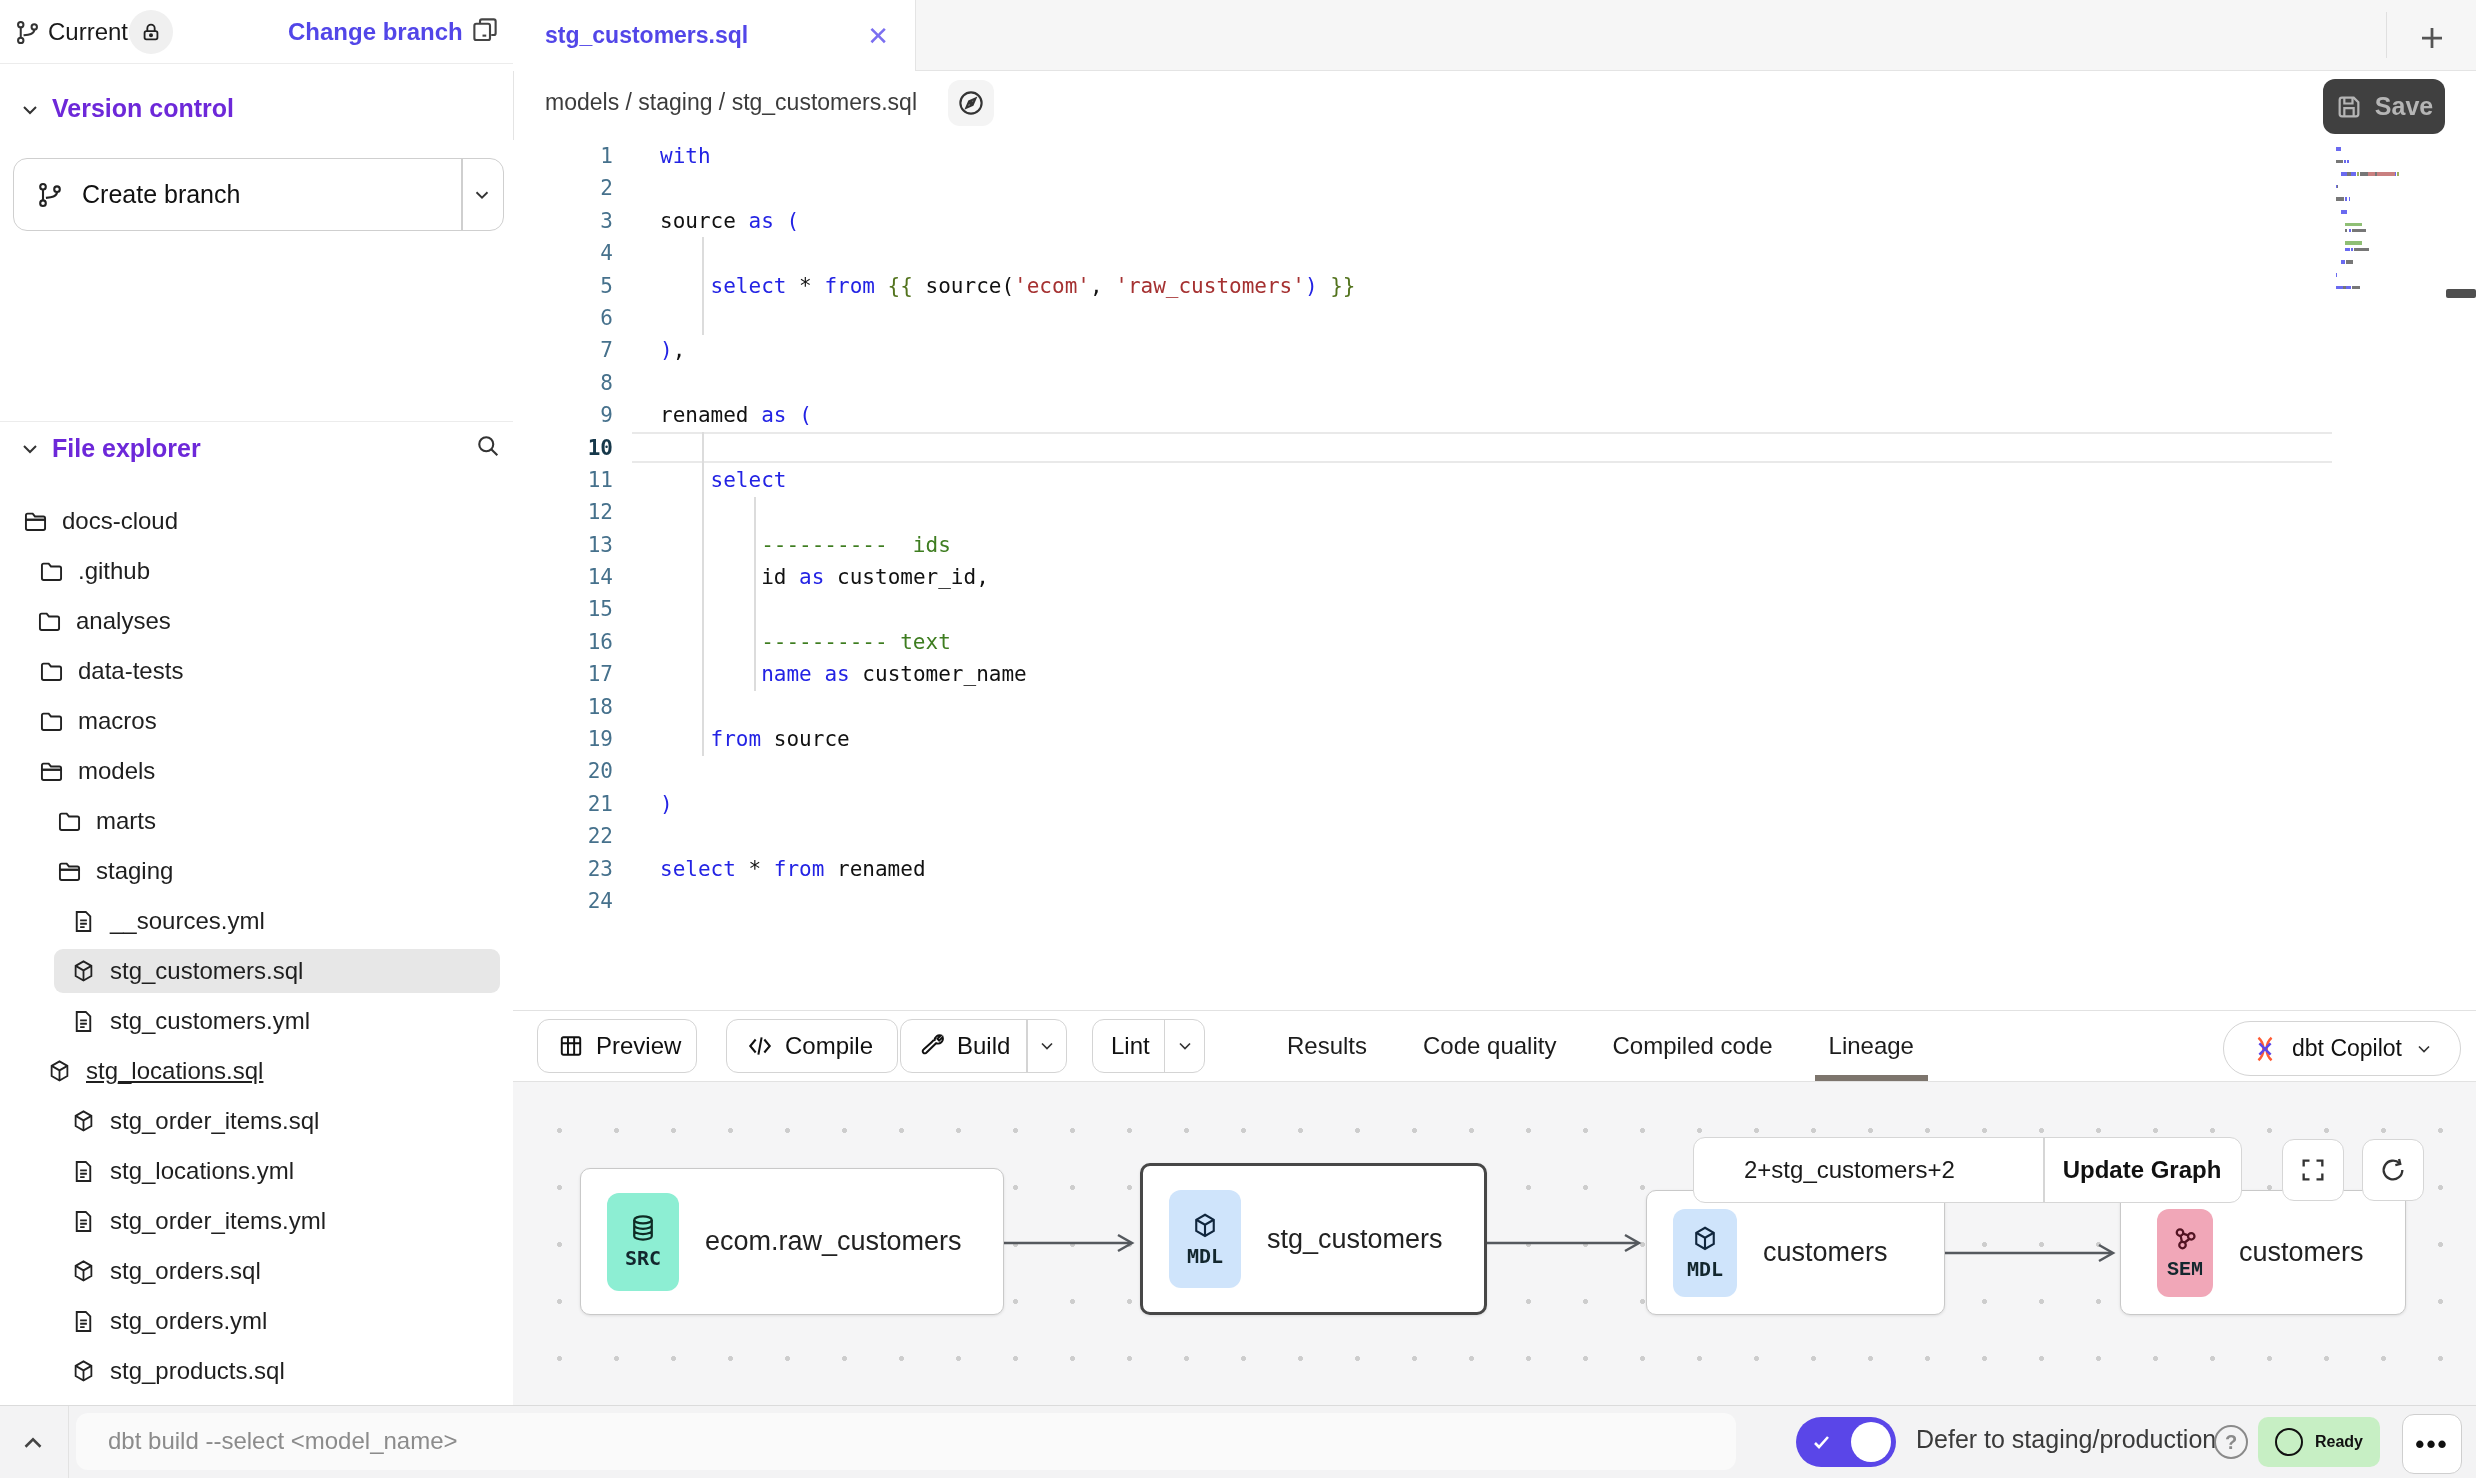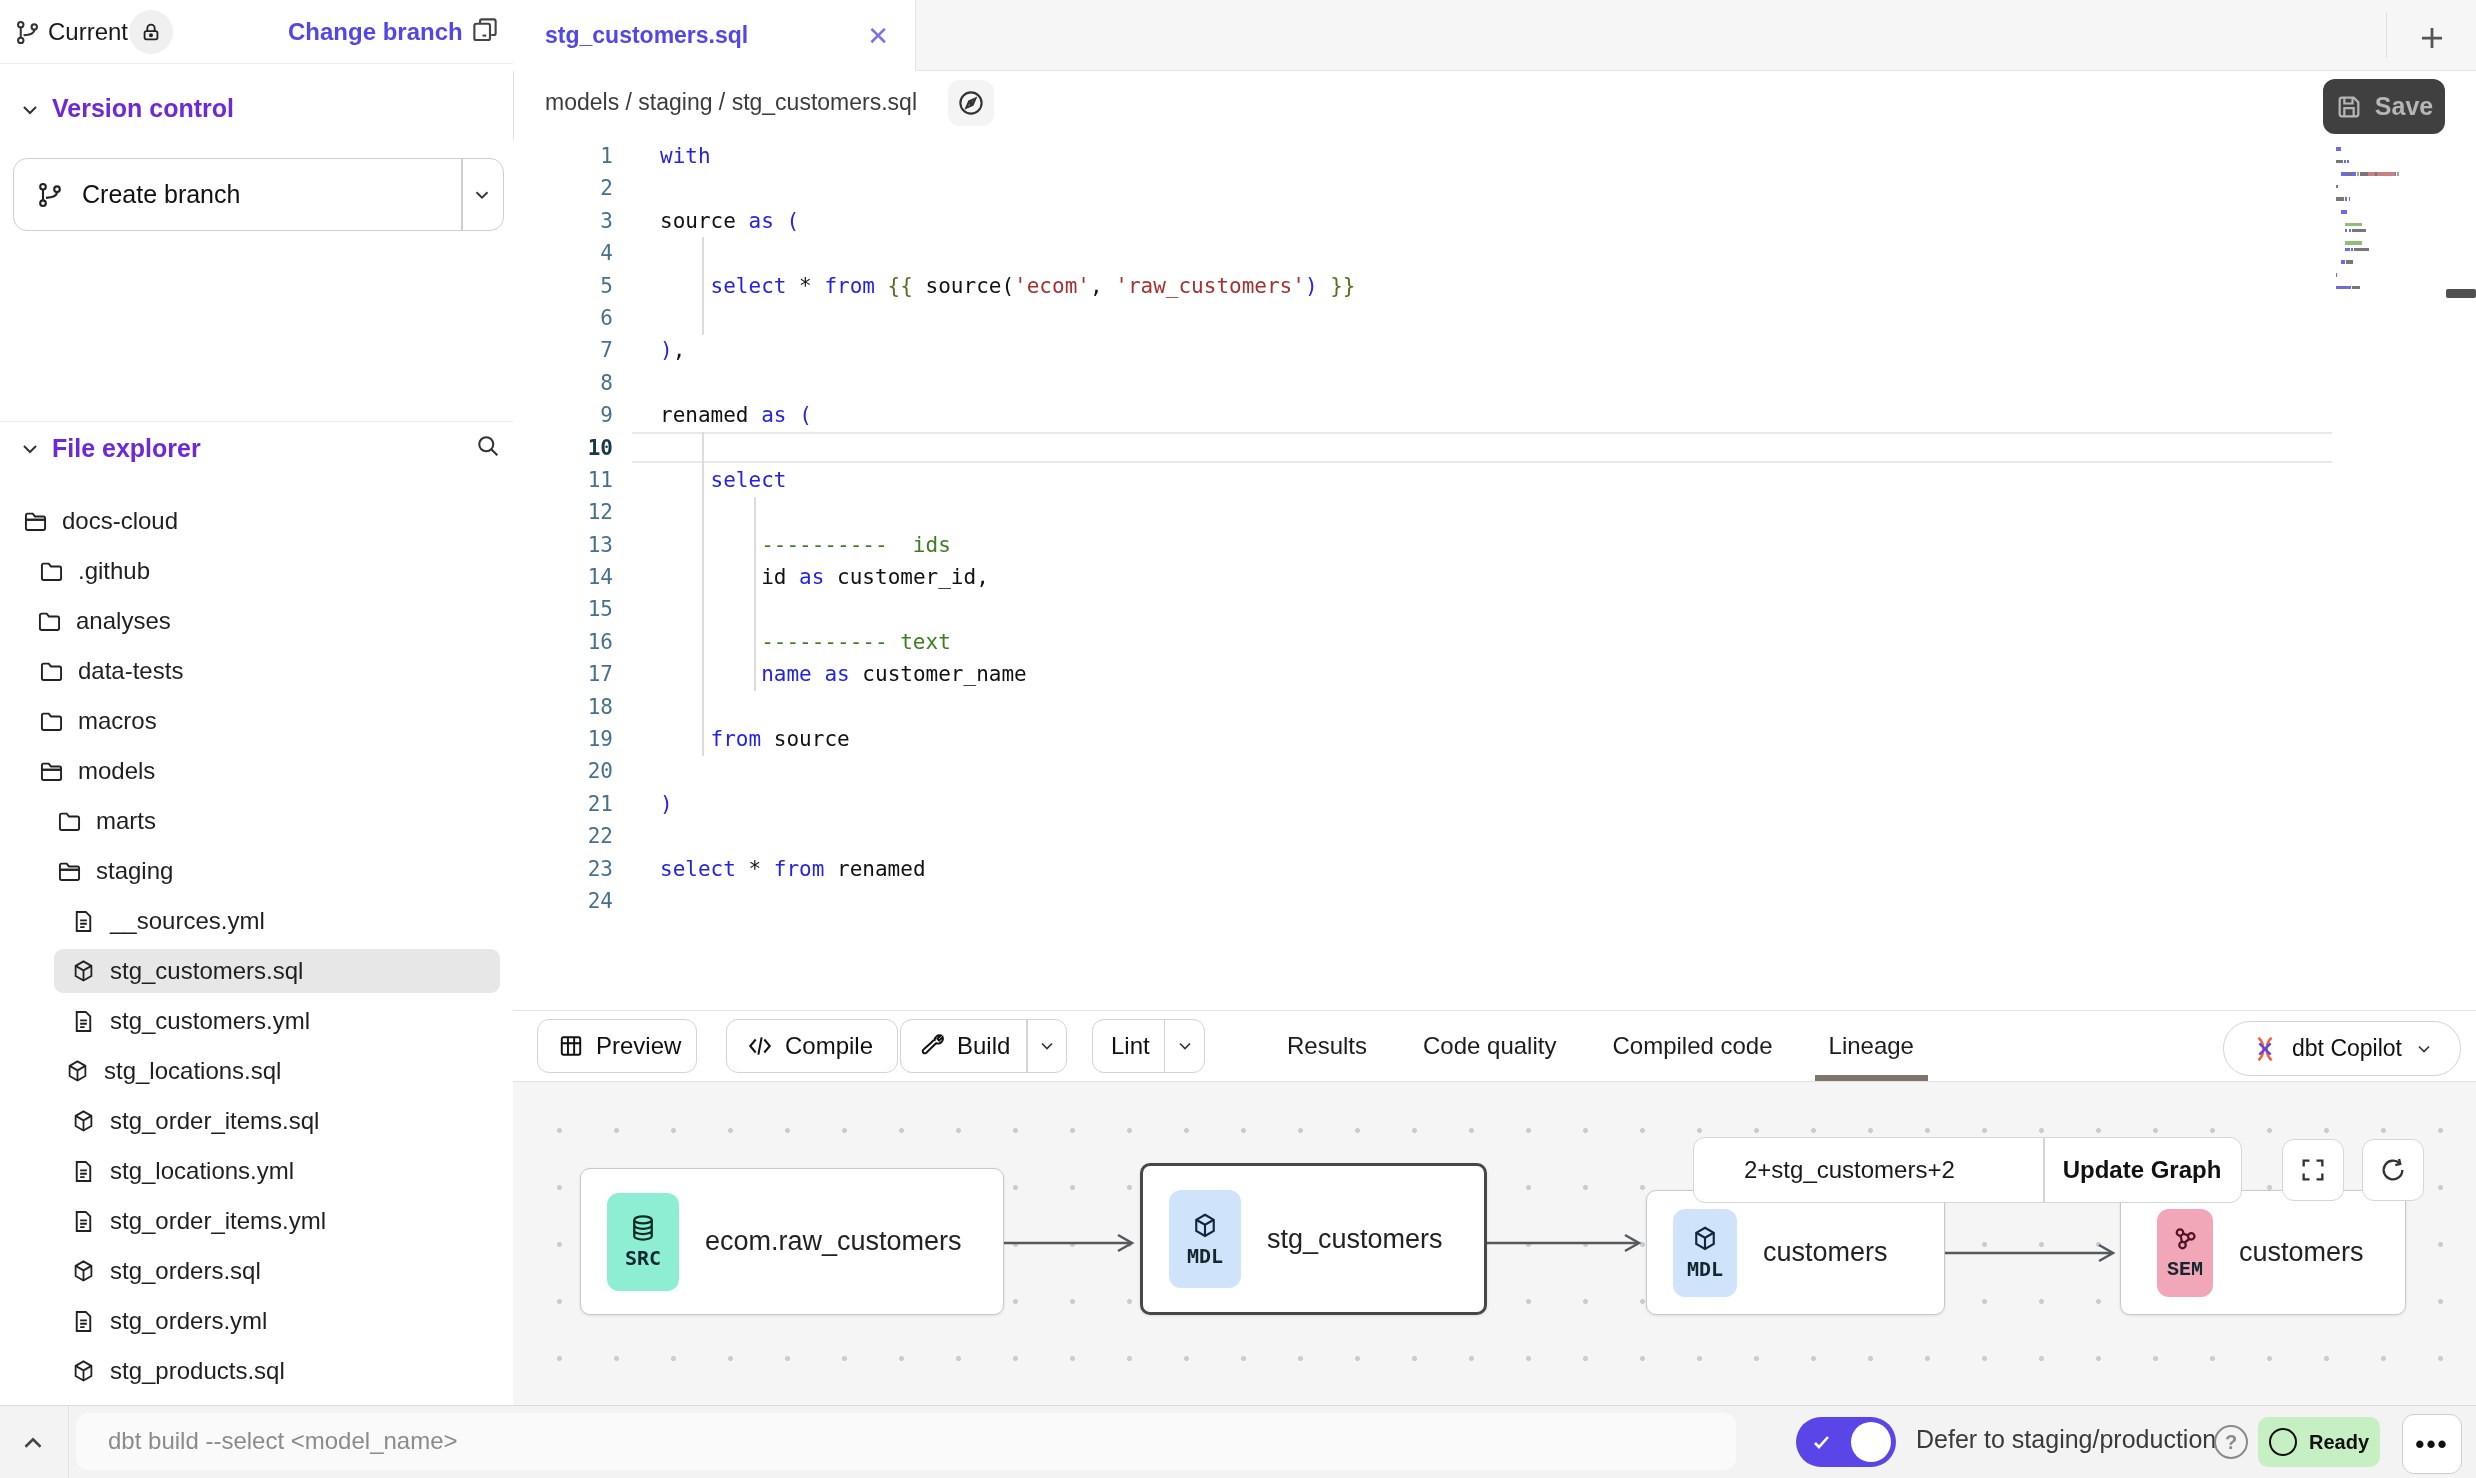--- a/index.html
+++ b/index.html
@@ -102,21 +102,21 @@
   .cmd-input{border:none;outline:none;background:transparent;width:1590px;margin:13px 0 0 30px;font-size:24px;color:#555;
              font-family:"Liberation Sans","DejaVu Sans",sans-serif;}
   .cmd-input::placeholder{color:#8b8b8b;opacity:1;}
   .toggle{position:absolute;left:1796px;top:11px;width:100px;height:50px;border-radius:25px;background:#5a46e8;cursor:pointer;}
   .toggle .knob{position:absolute;right:5px;top:5px;width:40px;height:40px;border-radius:50%;background:#fff;}
   .toggle .chk{position:absolute;left:14px;top:13px;}
   .defer-label{position:absolute;left:1916px;top:19px;font-size:25px;color:#3a3a3a;}
   .help-icon{position:absolute;left:2214px;top:19px;width:30px;height:30px;border-radius:50%;border:2px solid #8a8a8a;
              color:#8a8a8a;font-size:20px;display:flex;align-items:center;justify-content:center;font-weight:600;}
   .ready-pill{position:absolute;left:2258px;top:11px;width:122px;height:50px;border-radius:10px;background:#c7efc4;
-              display:flex;align-items:center;justify-content:center;gap:12px;font-size:20px;font-weight:600;color:#111;cursor:pointer;}
+              display:flex;align-items:center;justify-content:center;gap:12px;font-size:16px;font-weight:600;color:#111;cursor:pointer;}
   .ready-pill .circ{width:24px;height:24px;border:2.5px solid #111;border-radius:50%;}
   .more-btn{position:absolute;left:2402px;top:8px;width:58px;height:58px;background:#fff;border:1.5px solid #cfcfcf;border-radius:12px;
             display:flex;align-items:center;justify-content:center;font-size:26px;font-weight:bold;color:#111;cursor:pointer;letter-spacing:2px;}
 </style>
 </head>
 <body>
 
 <div class="app">
 
   <div class="abs sidebar">
@@ -277,21 +277,21 @@
         </div>
         <div class="tree-item" style="padding-left: 70px;">
           <span class="ico">
             <svg width="27" height="27" viewBox="0 0 24 24" fill="none" stroke="#222" stroke-width="1.7">
               <path d="M6 3.5h8l4 4v13h-12z"></path>
               <path d="M9 11h6M9 14h6M9 17h4"></path>
             </svg>
           </span>
           <span class="lbl">stg_customers.yml</span>
         </div>
-        <div class="tree-item" style="padding-left: 64px;">
+        <div class="tree-item" style="padding-left: 46px; text-decoration: underline;">
           <span class="ico">
             <svg width="27" height="27" viewBox="0 0 24 24" fill="none" stroke="#222" stroke-width="1.6">
               <path d="M12 3l7 4v9l-7 4-7-4V7z"></path>
               <path d="M12 11l7-4M12 11L5 7M12 11v9"></path>
             </svg>
           </span>
           <span class="lbl">stg_locations.sql</span>
         </div>
         <div class="tree-item" style="padding-left: 70px;">
           <span class="ico">

